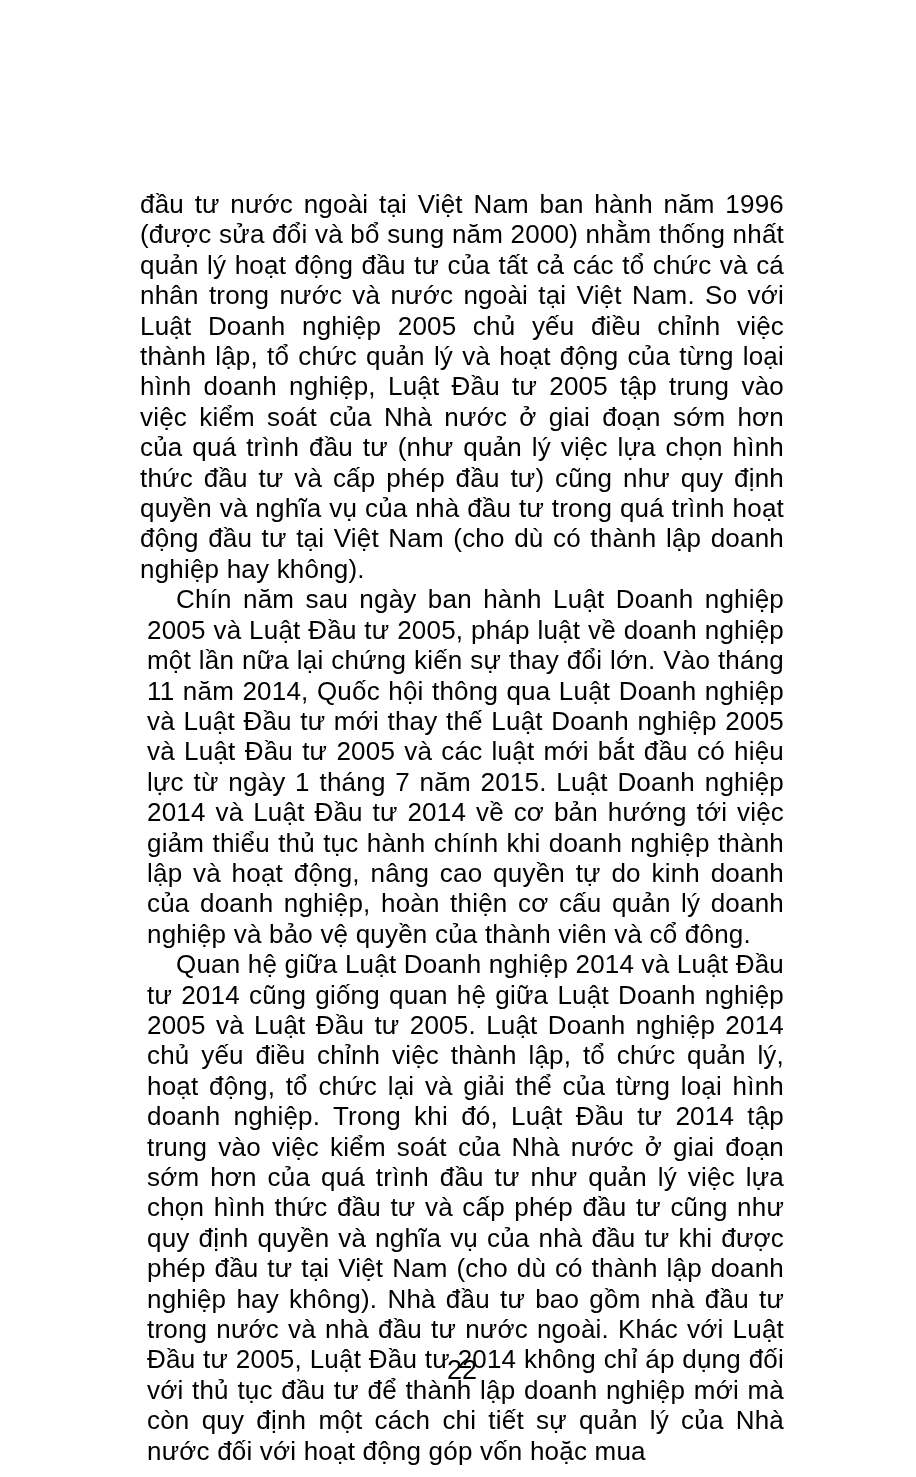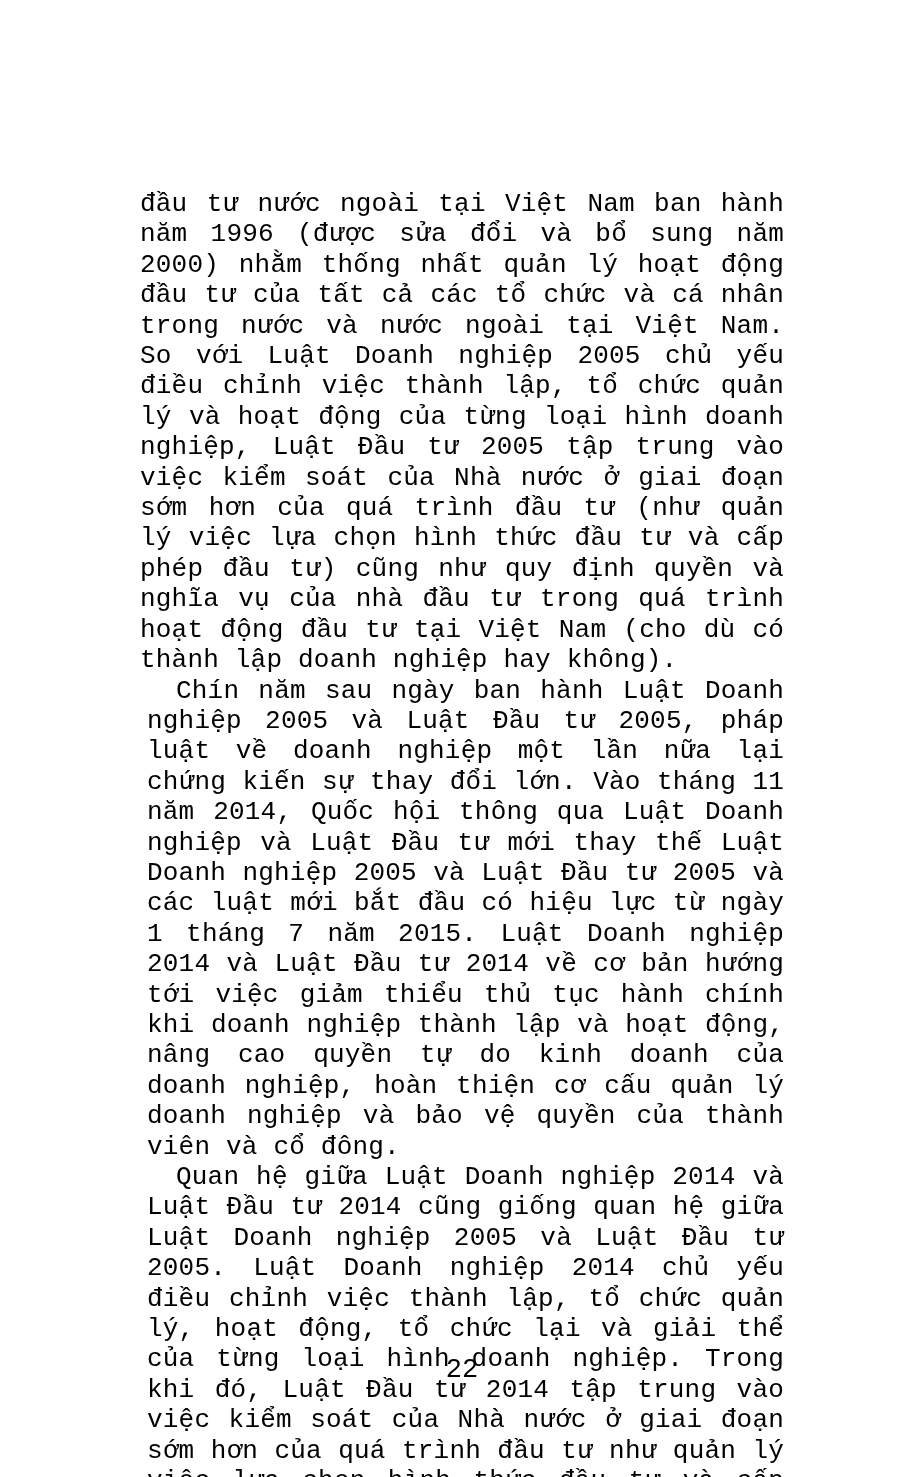--- a/index.html
+++ b/index.html
@@ -6,21 +6,21 @@
     margin: 0;
     padding: 0;
     background: #ffffff;
   }
   .page {
     position: relative;
     width: 916px;
     height: 1477px;
     background: #ffffff;
     color: #000000;
-    font-family: Liberation Mono, monospace;
+    font-family: Liberation Sans, sans-serif;
     overflow: hidden;
   }
   .text-block {
     position: absolute;
     left: 140px;
     top: 189px;
     width: 644px;
     font-size: 26px;
     line-height: 30.4px;
     text-align: justify;

